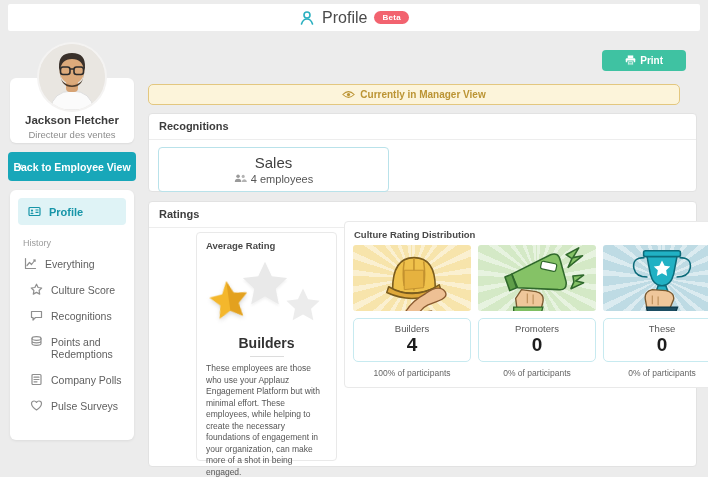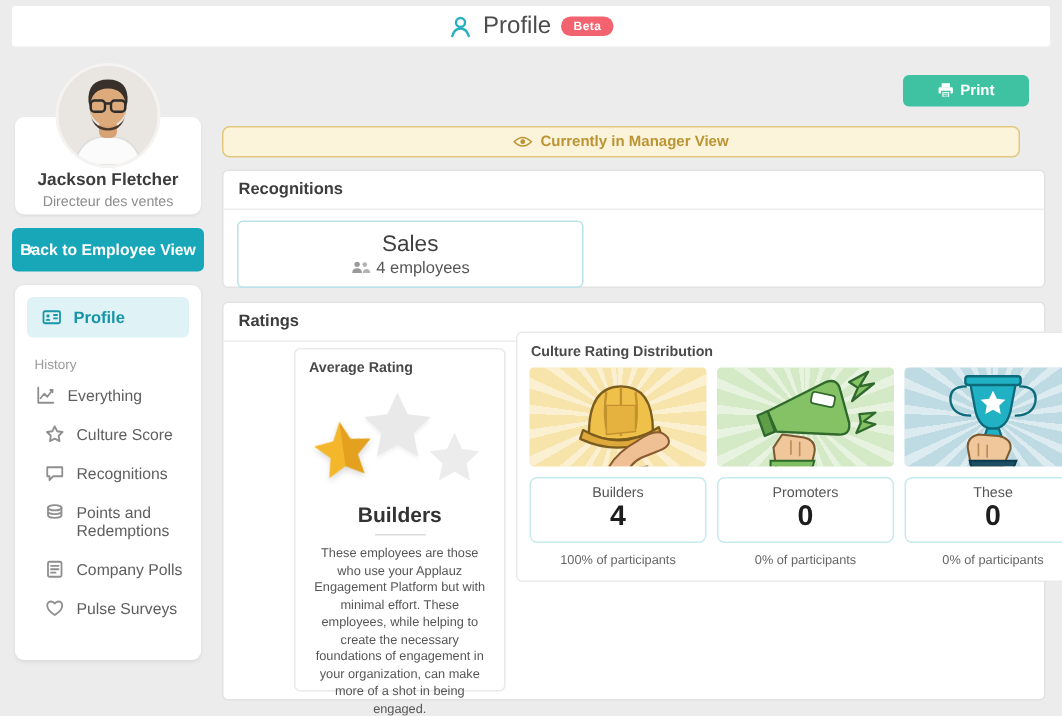--- a/index.html
+++ b/index.html
@@ -67,21 +67,21 @@
   .panel-title { padding:7px 9px 2px; font-size:9.5px; font-weight:600; color:#4a4a4a; }
   .avg-panel { left:7px; top:30px; width:141px; height:229px; }
   .stars { position:relative; height:76px; margin-top:2px; }
   .stars svg { position:absolute; }
   .star-big  { left:40px; top:2px;  filter:drop-shadow(0 2px 1px rgba(0,0,0,.05)); }
   .star-sm   { left:85px; top:30px; }
   .star-gold { left:8px;  top:22px; transform:rotate(-8deg);
     filter:drop-shadow(0 2px 2px rgba(0,0,0,.15)); }
   .avg-level { text-align:center; font-size:14px; font-weight:bold; color:#333; margin-top:4px; }
   .avg-divider { width:34px; height:1px; background:#dcdcdc; margin:5px auto 6px; }
-  .avg-desc { font-size:8.5px; line-height:11.5px; color:#555; text-align:center; padding:0 9px; }
+  .avg-desc { font-size:8.5px; line-height:11.5px; color:#555; text-align:left; padding:0 9px; }
   .dist-panel { left:155px; top:19px; width:425px; height:167px; }
   .dist-cols { display:flex; gap:7px; padding:3px 8px 0; }
   .dist-col { width:118px; }
   .illus { position:relative; height:66px; border-radius:3px; overflow:hidden; }
   .illus::before { content:""; position:absolute; inset:-45%;
     background:repeating-conic-gradient(rgba(255,255,255,.45) 0 6deg, rgba(255,255,255,0) 6deg 16deg); }
   .illus svg { position:relative; display:block; width:100%; height:100%; }
   .il-builders  { background:#f7e4ab; }
   .il-promoters { background:#d4e9c6; }
   .il-stars     { background:#bedbe4; }

